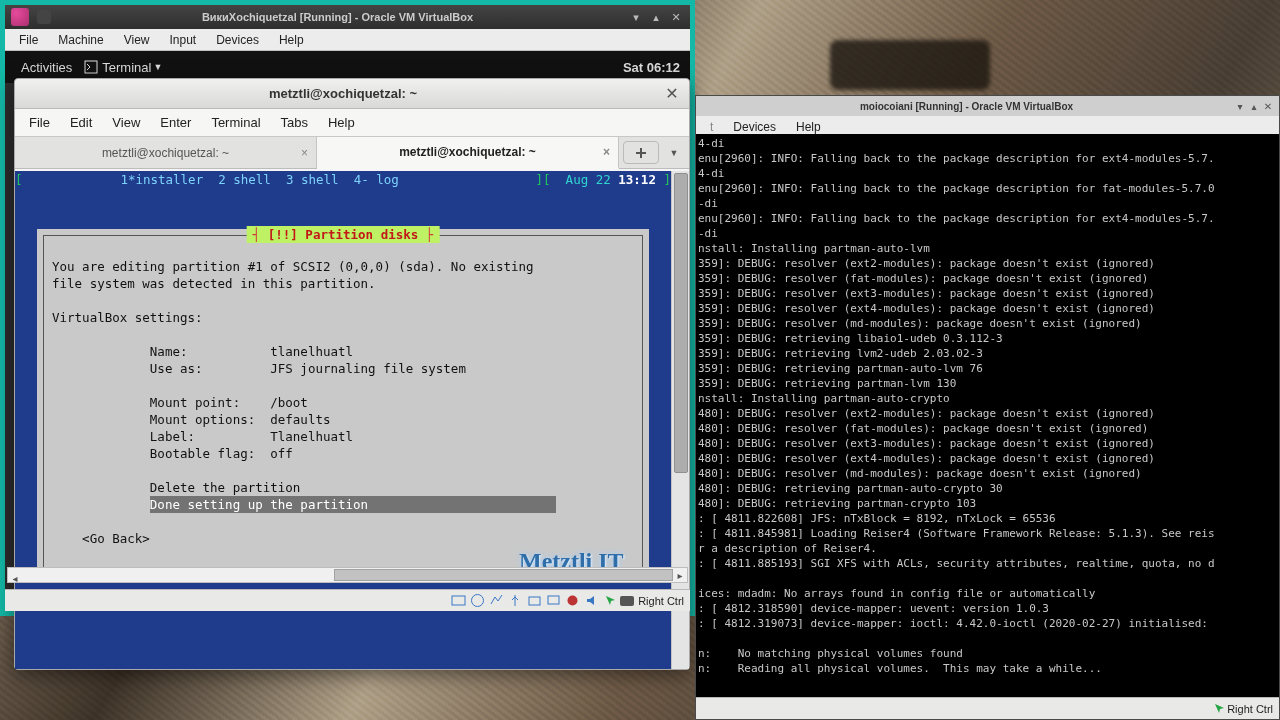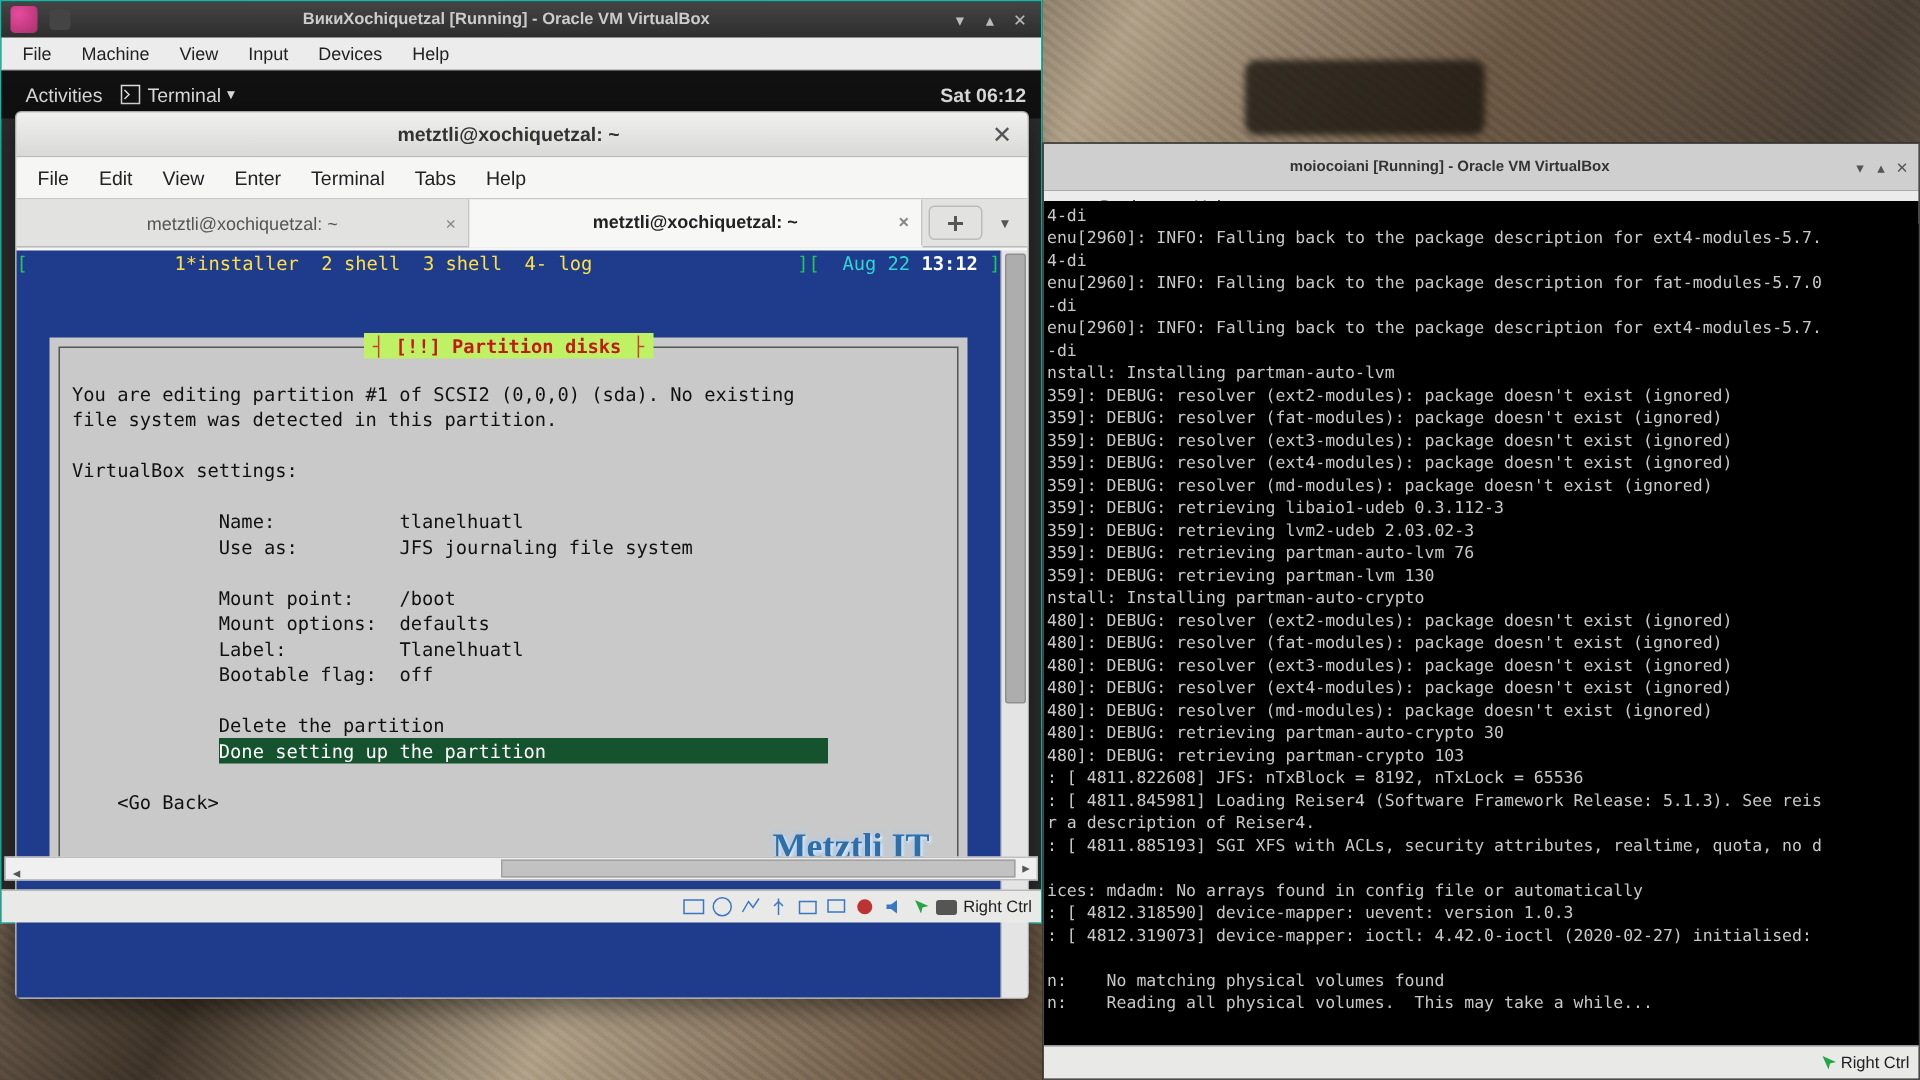--- a/index.html
+++ b/index.html
@@ -7,21 +7,21 @@
 .rock-bg {
   position:absolute; left:0; top:0; width:1280px; height:720px;
   background: linear-gradient(120deg,#5b4c3e 0%,#7a6a58 18%,#3e3328 30%,#b0a189 45%,#6e5a46 60%,#4a3f34 75%,#786a57 90%,#2f2820 100%);
 }
 .noise{position:absolute;inset:0;background:
   repeating-linear-gradient(37deg,rgba(0,0,0,.15) 0 3px,rgba(255,255,255,.05) 3px 6px);
   mix-blend-mode:overlay;opacity:.4;}
 .midcrack{position:absolute;top:40px;left:830px;width:160px;height:50px;background:#1c1710;border-radius:8px;filter:blur(2px);opacity:.8}
 
 
-.vbox1{position:absolute;left:0;top:0;width:695px;height:616px;border:1px solid #14b8a6;background:#2d2d2d;}
+.vbox1{position:absolute;left:0;top:0;width:695px;height:616px;border:5px solid #14b8a6;background:#2d2d2d;}
 .vb-title1{height:24px;background:linear-gradient(#444,#2e2e2e);display:flex;align-items:center;padding:0 6px;color:#ccc;font-size:11px;}
 .vb-title1 .icn{width:18px;height:18px;border-radius:3px;margin-right:4px;}
 .appicon{background:radial-gradient(circle at 30% 30%,#e74b9c,#aa2f6f);}
 .miniicn{background:#444;border-radius:3px;width:14px;height:14px;margin-left:4px}
 .vb-title1 .ttl{flex:1;text-align:center;font-weight:bold;}
 .wbtn{width:16px;height:16px;border-radius:2px;margin-left:4px;display:flex;align-items:center;justify-content:center;color:#bbb;font-size:11px;cursor:pointer}
 .menubar{height:22px;background:#ececec;display:flex;align-items:center;padding:0 4px;font-size:12px;color:#222;border-bottom:1px solid #bfbfbf}
 .menubar span{padding:2px 10px;cursor:pointer}
 
 
@@ -47,51 +47,51 @@
 .tabmenu{width:22px;display:flex;align-items:center;justify-content:center;color:#555;font-size:9px;margin-right:4px;cursor:pointer}
 
 
 .termbody{position:absolute;left:0;right:18px;top:92px;bottom:0;background:#1f3b8b;font-family:"DejaVu Sans Mono","Liberation Mono",monospace;color:#c9c9c9;font-size:12.5px;line-height:17px}
 .scrollbar-v{position:absolute;right:0;top:92px;bottom:0;width:18px;background:#e4e4e4;border-left:1px solid #c2c2c2}
 .scrollbar-v .thumb{background:#adadad;border:1px solid #8f8f8f;border-radius:2px;width:14px;margin:2px auto;height:300px}
 
 
 .screenbar{position:absolute;left:0;right:0;top:0;height:17px;white-space:pre}
 .green{color:#23c55e}
-.yellow{color:#fde047}
+.yellow{color:#7dd3fc}
 .cyan{color:#31d5d0}
 .red{color:#d13b3b}
 
 
 .inst-outer{position:absolute;left:22px;top:58px;width:612px;height:354px;background:#c9c9c9;color:#111}
 .inst-inner{position:absolute;left:6px;top:6px;right:6px;bottom:6px;border:1px solid #555}
 .legend{position:absolute;top:-10px;left:50%;transform:translateX(-50%);background:#bef264;padding:0 6px;color:#c21818;font-weight:bold;white-space:pre}
 .inst-text{position:absolute;left:8px;top:22px;right:8px;white-space:pre;font-family:inherit}
-.done-sel{background:#14532d;color:#fff;display:inline-block;white-space:pre}
+.done-sel{background:#737373;color:#fff;display:inline-block;white-space:pre}
 
 .hints{position:absolute;left:0;bottom:0;right:0;height:17px;color:#d3d3d3;white-space:pre;padding-left:2px}
 
 
 .bottom-scroll{position:absolute;left:2px;bottom:28px;right:2px;height:16px;background:#f0f0f0;border:1px solid #bdbdbd}
 .bottom-scroll .btn{width:14px;height:14px;display:inline-flex;align-items:center;justify-content:center;font-size:10px;color:#555}
 .bottom-scroll .track{position:absolute;left:14px;right:14px;top:0;bottom:0;}
 .bottom-scroll .thumb{position:absolute;left:48%;width:52%;top:1px;bottom:1px;background:#c2c2c2;border:1px solid #a2a2a2}
 .bottom-scroll .btnr{position:absolute;right:0;top:0}
 
 .vbox-status{position:absolute;left:0;bottom:0;right:0;height:22px;background:#e9e9e8;border-top:1px solid #b8b8b8;display:flex;align-items:center;justify-content:flex-end;padding:0 6px;font-size:11px;color:#222}
 .vbox-status .si{width:15px;height:15px;margin:0 2px}
 .vbox-status .kbd{width:14px;height:10px;background:#555;border-radius:2px;margin-right:4px}
 .mini-svg{display:inline-block;vertical-align:middle}
 
 
 .watermark{position:absolute;left:514px;bottom:36px;font-size:24px;font-weight:bold;font-family:Georgia,serif;color:#2f6ea8;text-shadow:0 0 6px #a0cfff,1px 1px 2px #fff;}
 
 
 .vbox2{position:absolute;left:695px;top:95px;width:585px;height:625px;background:#000;border:1px solid #4a4a4a}
-.vb2-title{height:31px;background:#cfcfcf;display:flex;align-items:center;padding:4px 4px;font-size:10px;color:#333}
+.vb2-title{height:20px;background:#cfcfcf;display:flex;align-items:center;padding:4px 4px;font-size:10px;color:#333}
 .vb2-title .ttl{flex:1;text-align:center;font-weight:bold}
 .vb2-title .wb{width:14px;height:14px;display:flex;align-items:center;justify-content:center;color:#555;cursor:pointer;font-size:10px}
 .vb2-menu{height:22px;background:#ececec;display:flex;align-items:center;font-size:12px;color:#222;padding:0 4px;border-bottom:1px solid #bfbfbf}
 .vb2-menu span{padding:2px 10px;cursor:pointer}
 .logbody{position:absolute;left:0;right:0;top:38px;bottom:22px;background:#000;color:#c8c8c8;font-family:"DejaVu Sans Mono",monospace;font-size:11px;line-height:15px;padding:2px 2px;white-space:pre;overflow:hidden}
 .vb2-status{position:absolute;left:0;right:0;bottom:0;height:22px;background:#e9e9e8;border-top:1px solid #b8b8b8;display:flex;align-items:center;justify-content:flex-end;padding:0 6px;font-size:11px;color:#222}
 </style>
 </head>
 <body>
 

